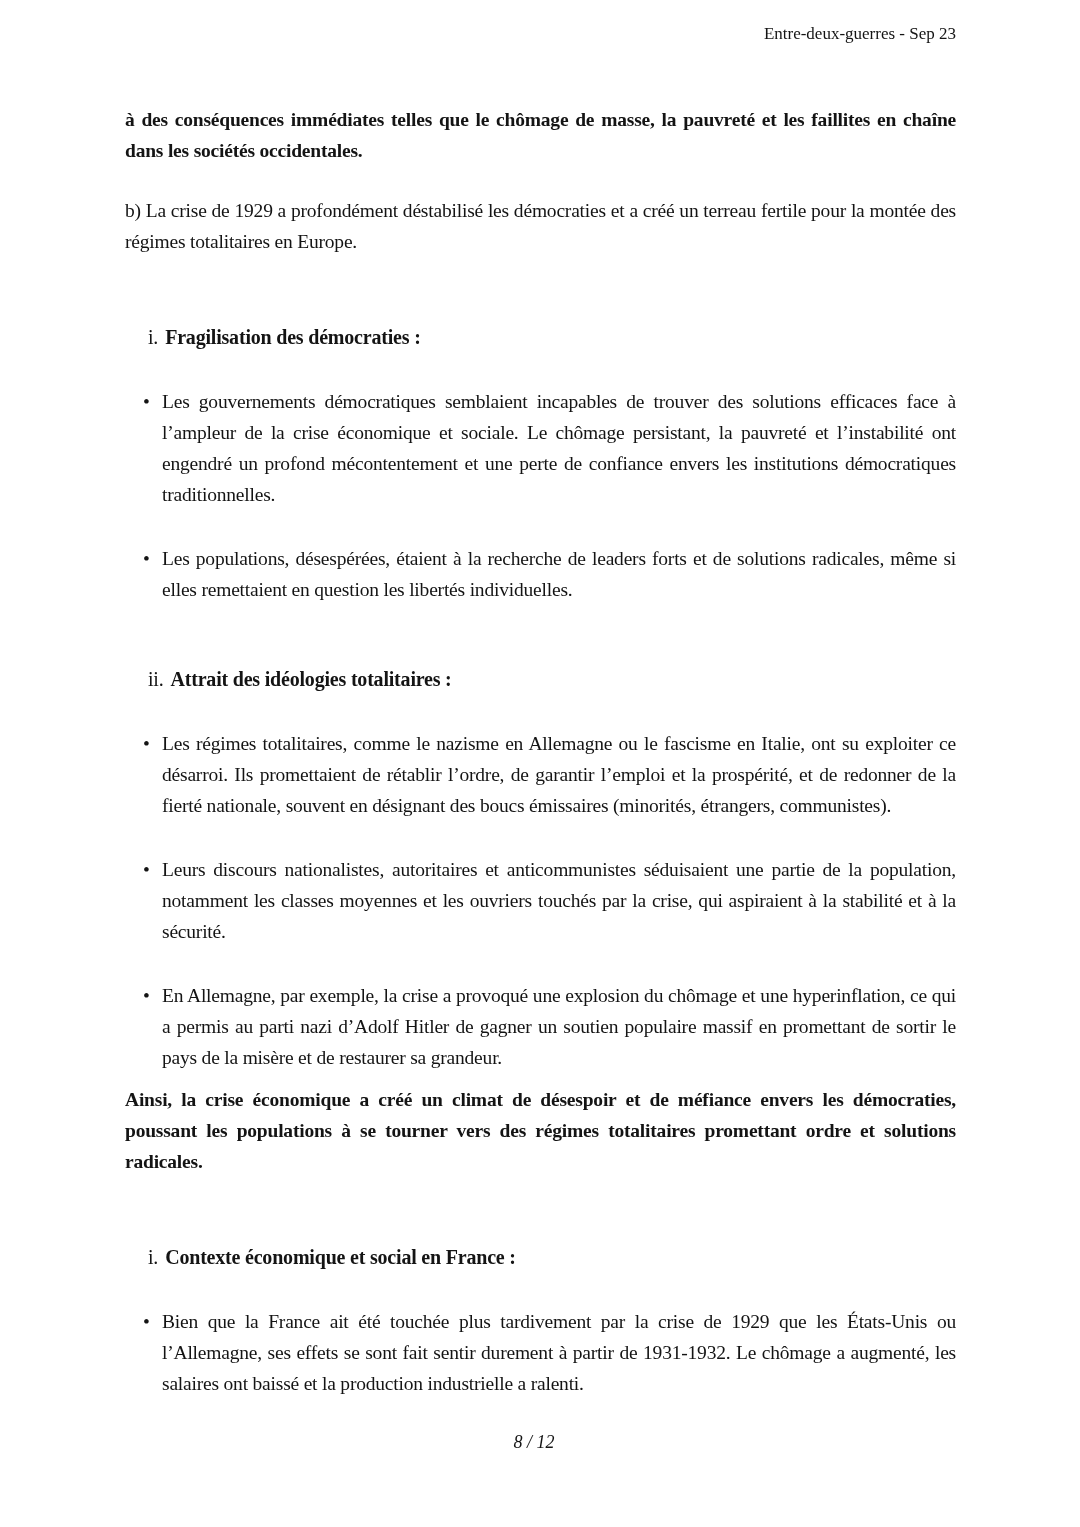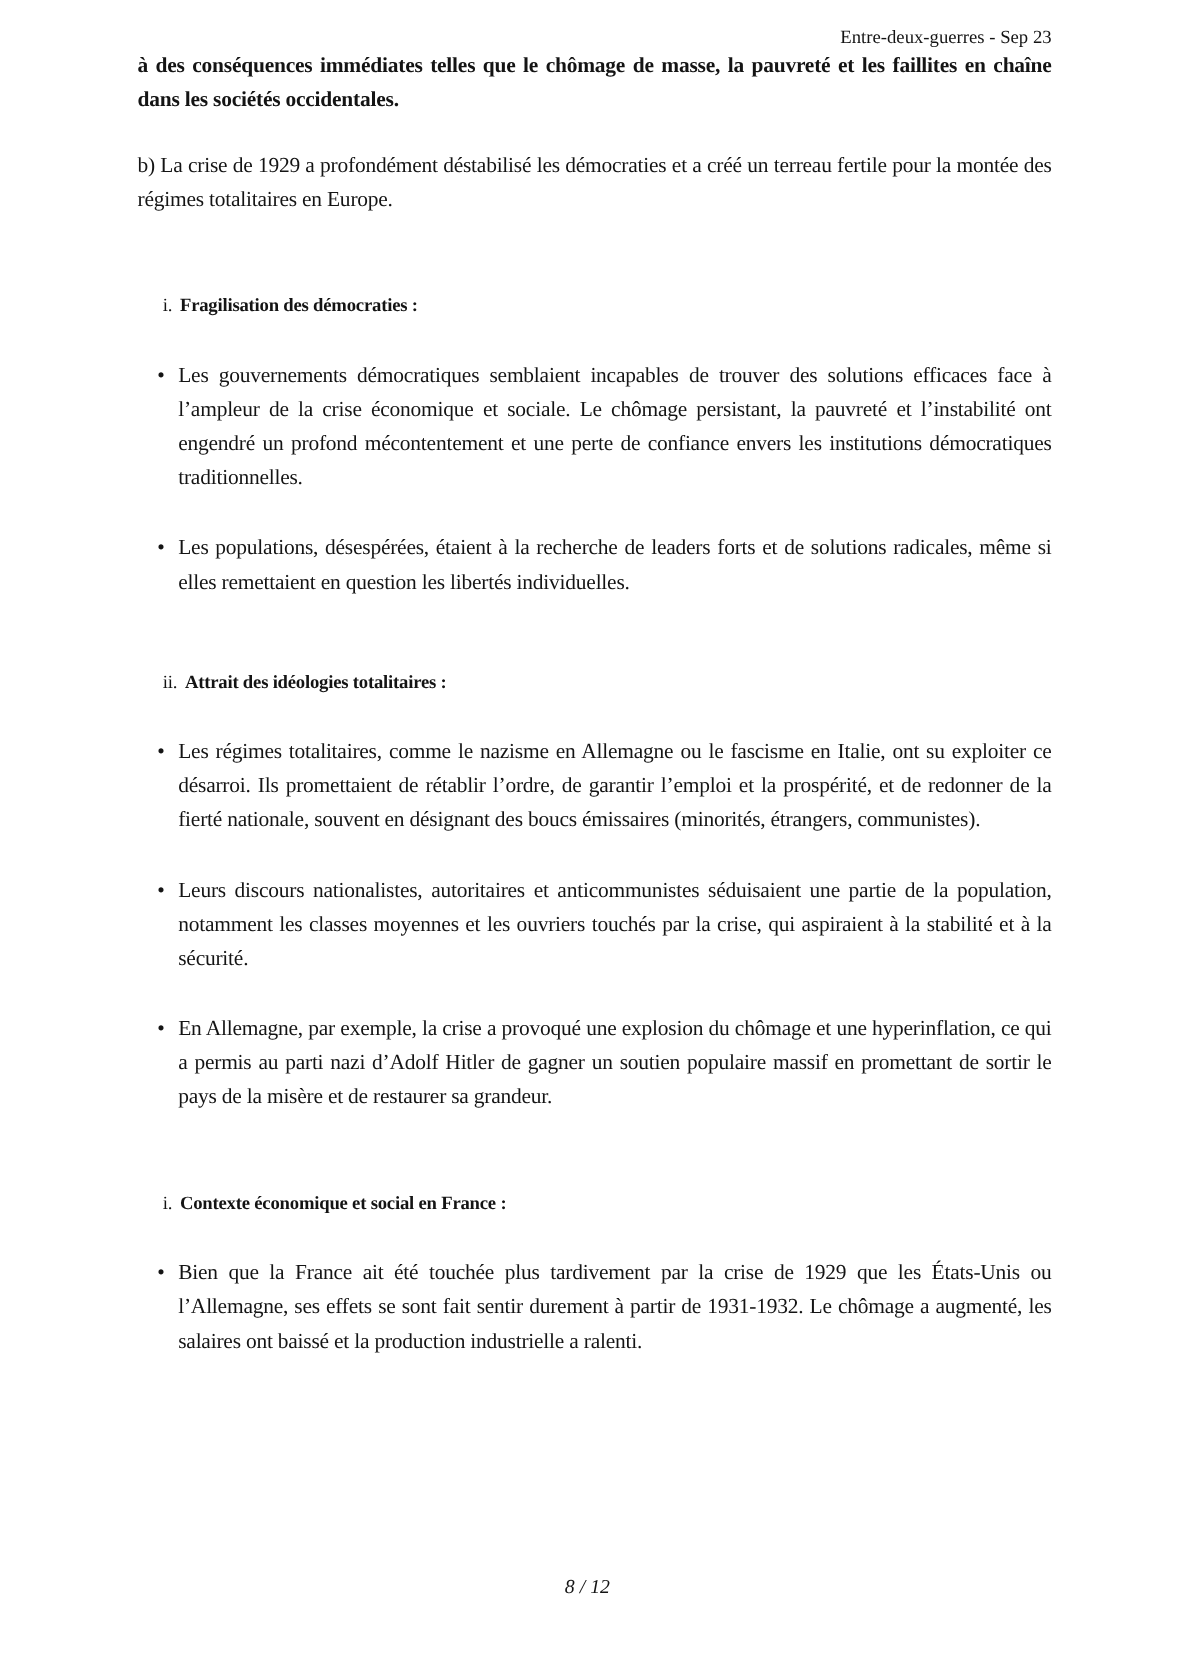--- a/index.html
+++ b/index.html
@@ -26,21 +26,21 @@
     margin: 0;
     font-size: 19.5px;
     line-height: 31px;
     text-align: justify;
     letter-spacing: -0.2px;
   }
   .bold { font-weight: bold; }
   .heading {
     margin: 0;
     padding-left: 23px;
-    font-size: 17px;
+    font-size: 20px;
     line-height: 31px;
     font-weight: normal;
     letter-spacing: -0.2px;
   }
   .heading .num { font-weight: normal; margin-right: 7px; }
   .heading .ht  { font-weight: bold; }
   .bullets {
     list-style: none;
     margin: 0;
     padding: 0 0 0 37px;
@@ -52,21 +52,21 @@
     text-align: justify;
     letter-spacing: -0.2px;
     margin-top: 33px;
   }
   .bullets li::before {
     content: "\2022";
     position: absolute;
     left: -19px;
     top: 0;
   }
-  .mt-p1  { }
+  .mt-p1  { margin-top: 60px; }
   .mt-p2  { margin-top: 29px; }
   .mt-h1  { margin-top: 65px; }
   .mt-ul1 { margin-top: 28px; }
   .mt-h2  { margin-top: 59px; font-family: Liberation Serif, serif; }
   .mt-ul2 { margin-top: 24px; }
   .mt-p5  { margin-top: 11px; }
   .mt-p6  { margin-top: 12px; }
   .mt-h3  { margin-top: 65px; }
   .mt-ul3 { margin-top: 26px; }
   .footer {
@@ -104,20 +104,21 @@
   <h3 class="heading mt-h2">
     <span class="num">ii.</span><span class="ht">Attrait des idéologies totalitaires :</span>
   </h3>
 
   <ul class="bullets mt-ul2">
     <li>Les régimes totalitaires, comme le nazisme en Allemagne ou le fascisme en Italie, ont su exploiter ce désarroi. Ils promettaient de rétablir l’ordre, de garantir l’emploi et la prospérité, et de redonner de la fierté nationale, souvent en désignant des boucs émissaires (minorités, étrangers, communistes).</li>
     <li>Leurs discours nationalistes, autoritaires et anticommunistes séduisaient une partie de la population, notamment les classes moyennes et les ouvriers touchés par la crise, qui aspiraient à la stabilité et à la sécurité.</li>
     <li>En Allemagne, par exemple, la crise a provoqué une explosion du chômage et une hyperinflation, ce qui a permis au parti nazi d’Adolf Hitler de gagner un soutien populaire massif en promettant de sortir le pays de la misère et de restaurer sa grandeur.</li>
   </ul>
 
+  <p class="para bold mt-p5">Ainsi, la crise économique a créé un climat de désespoir et de méfiance envers les démocraties, poussant les populations à se tourner vers des régimes totalitaires promettant ordre et solutions radicales.</p>
 
 
   <h3 class="heading mt-h3">
     <span class="num">i.</span><span class="ht">Contexte économique et social en France :</span>
   </h3>
 
   <ul class="bullets mt-ul3">
     <li>Bien que la France ait été touchée plus tardivement par la crise de 1929 que les États-Unis ou l’Allemagne, ses effets se sont fait sentir durement à partir de 1931-1932. Le chômage a augmenté, les salaires ont baissé et la production industrielle a ralenti.</li>
   </ul>
 

